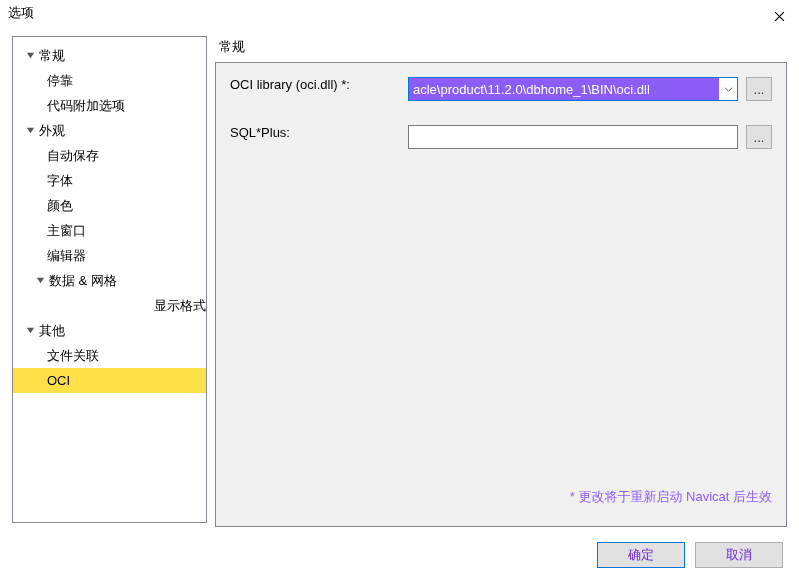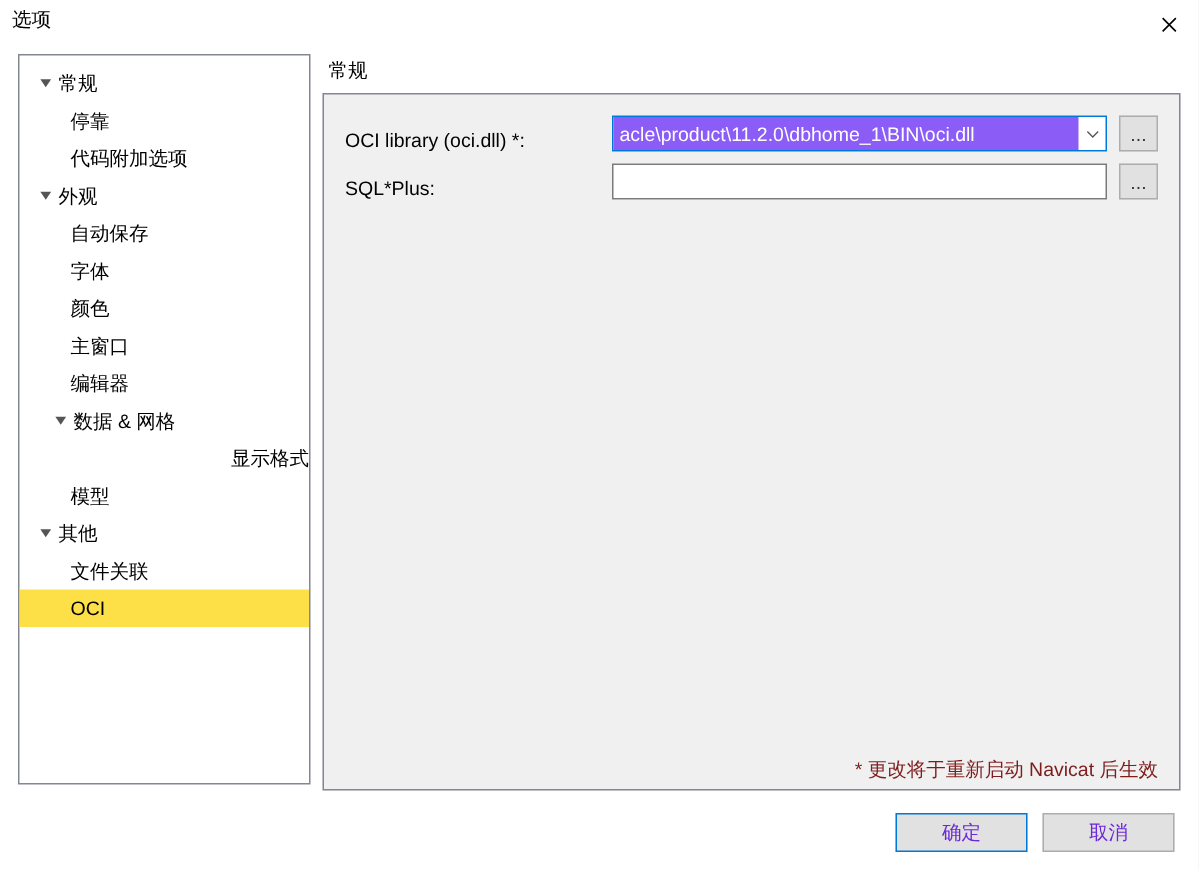--- a/index.html
+++ b/index.html
@@ -19,30 +19,30 @@
 .indent-0 { padding-left: 10px; }
 .indent-1 { padding-left: 34px; }
 .indent-2 { padding-left: 58px; justify-content: flex-end; }
 .indent-1.has-chevron { padding-left: 20px; }
 .tree-label { white-space: nowrap; }
 
 .main { flex: 1; display: flex; flex-direction: column; }
 .section-title { color: #000; padding: 2px 0 6px 4px; }
 .panel { border: 1px solid #828790; background: #f0f0f0; height: 465px; position: relative; padding: 14px 14px; }
 
-.form-row { display: flex; align-items: flex-end; margin-bottom: 8px; gap: 8px; }
+.form-row { display: flex; align-items: flex-start; margin-bottom: 24px; gap: 8px; }
 .form-label { width: 170px; color: #000; }
 .combo { flex: 1; height: 24px; border: 1px solid #0078d7; display: flex; align-items: center; background: #fff; }
 .combo .combo-text { flex: 1; background: #8b5cf6; color: #fff; padding: 2px 4px; height: 100%; display: flex; align-items: center; overflow: hidden; white-space: nowrap; }
 .combo .combo-arrow { width: 18px; display: flex; align-items: center; justify-content: center; }
 .combo .combo-arrow svg { width: 9px; height: 9px; }
 .text-input { flex: 1; height: 24px; border: 1px solid #7a7a7a; background: #fff; padding: 2px 4px; }
 .browse-btn { width: 26px; height: 24px; border: 1px solid #adadad; background: #e1e1e1; display: flex; align-items: center; justify-content: center; color: #333; cursor: default; }
 
-.note { position: absolute; right: 14px; bottom: 4px; color: #7f1d1d; }
+.note { position: absolute; right: 14px; bottom: 20px; color: #8b5cf6; }
 
 .footer { position: absolute; right: 16px; bottom: 12px; display: flex; gap: 10px; }
 .dlg-btn { width: 88px; height: 26px; border: 1px solid #adadad; background: #e1e1e1; display: flex; align-items: center; justify-content: center; cursor: default; color: #6d28d9;}
 .dlg-btn.primary { border: 1px solid #0078d7; }
 </style>
 </head>
 <body>
 
 <div class="titlebar">
   <span>选项</span>
@@ -97,23 +97,20 @@
         <span class="chevron">
           <svg viewBox="0 0 10 10">
             <path d="M1 2 L9 2 L5 8 Z" fill="#555"></path>
           </svg>
         </span>
         <span class="tree-label">数据 &amp; 网格</span>
       </div>
       <div class="tree-item indent-2">
         <span class="tree-label">显示格式</span>
       </div>
-      <div class="tree-item indent-1">
-        <span class="tree-label">模型</span>
-      </div>
       <div class="tree-item indent-0 has-chevron">
         <span class="chevron">
           <svg viewBox="0 0 10 10">
             <path d="M1 2 L9 2 L5 8 Z" fill="#555"></path>
           </svg>
         </span>
         <span class="tree-label">其他</span>
       </div>
       <div class="tree-item indent-1">
         <span class="tree-label">文件关联</span>

